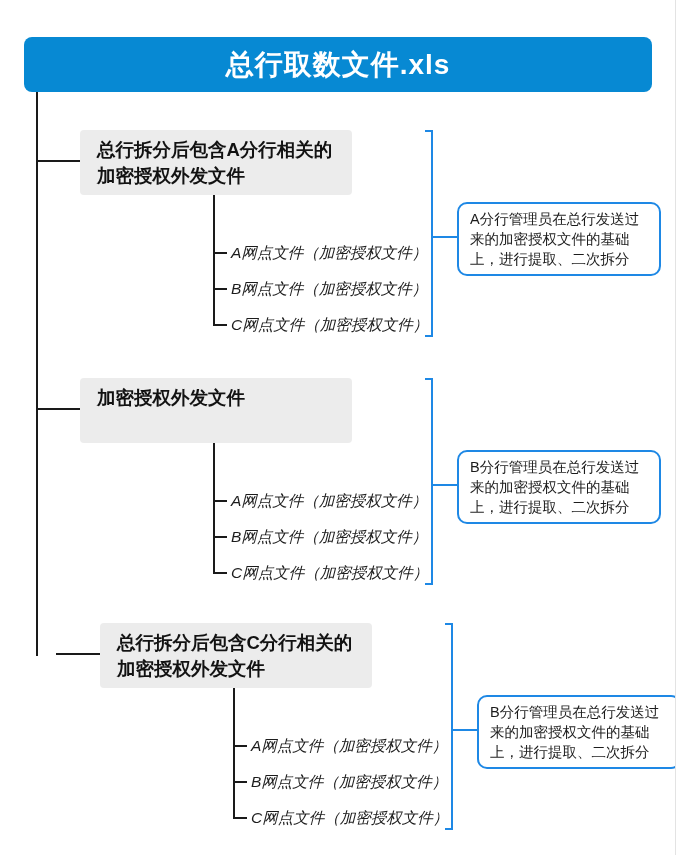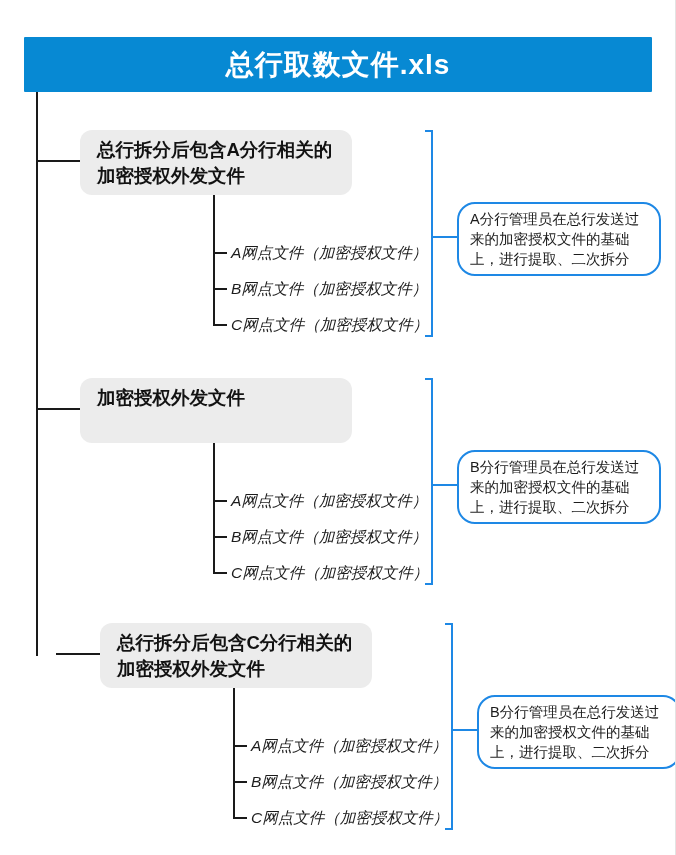--- a/index.html
+++ b/index.html
@@ -13,21 +13,21 @@
     background:#ffffff;
     border-right:1px solid #e3e3e3;
     overflow:hidden;
   }
 
   
   .title-bar {
     position:absolute; left:24px; top:37px;
     width:628px; height:55px;
     background:var(--title-bg,#0789d3);
-    border-radius:1px;
+    border-radius:8px;
     display:flex; align-items:center; justify-content:center;
     color:#ffffff; font-size:28px; font-weight:700;
     letter-spacing:1px;
   }
 
   
   .line { position:absolute; background:var(--line,#1a1a1a); }
   .trunk { left:36px; top:92px; width:2px; height:564px; }
 
   
@@ -35,21 +35,21 @@
   .branch-a { top:130px; }
   .branch-b { top:378px; }
   .branch-c { top:623px;margin-left:20px; }
 
   .conn-main { left:36px; top:30px; width:44px; height:2px; }
 
   .node-box {
     position:absolute; left:80px; top:0;
     width:272px; height:65px;
     background:var(--box-bg,#ececec);
-    border-radius:12px;
+    border-radius:4px;
     padding:7px 0 0 17px;
     color:#121212; font-size:18.5px; font-weight:700; line-height:26px;
   }
   .node-box span { display:block; white-space:nowrap; }
 
   .child-vline { left:213px; top:65px; width:2px; height:131px; }
   .leaf-tick { left:213px; width:14px; height:2px; }
   .tick-0 { top:122px; } .tick-1 { top:158px; } .tick-2 { top:194px; }
 
   .leaf {
@@ -69,21 +69,21 @@
   .bracket-conn {
     position:absolute; left:433px; top:106px;
     width:24px; height:2px;
     background:var(--note-blue,#1e88e5);
   }
   .note-box {
     position:absolute; left:457px; top:72px;
     width:204px; min-height:72px;
     background:#ffffff;
     border:2px solid var(--note-blue,#1e88e5);
-    border-radius:18px;
+    border-radius:10px;
     padding:5px 0 5px 11px;
     color:#1c1c1c; font-size:14.5px; line-height:20px;
   }
   .note-box span { display:block; white-space:nowrap; }
 </style>
 </head>
 <body>
 
 <div id="page">
 

